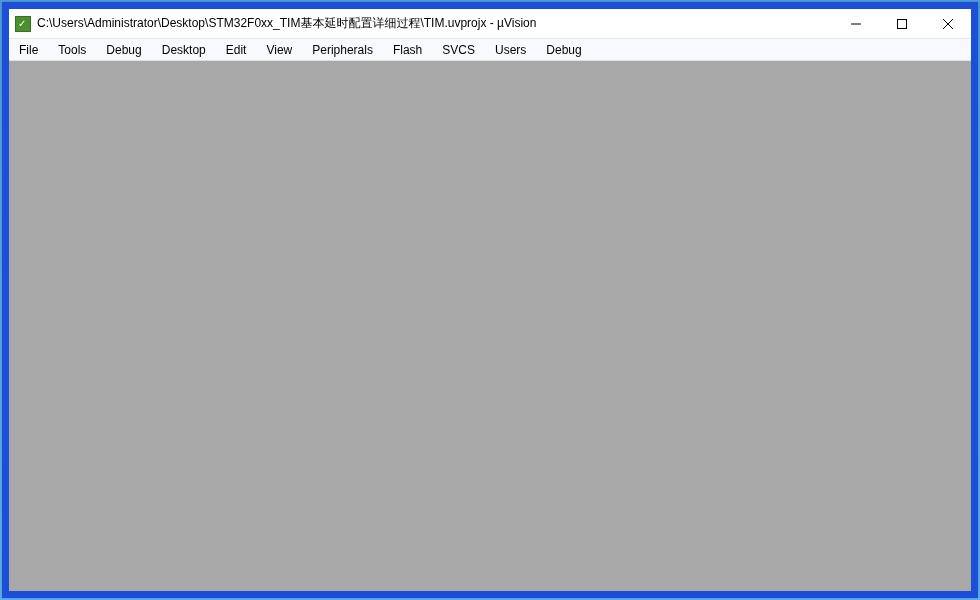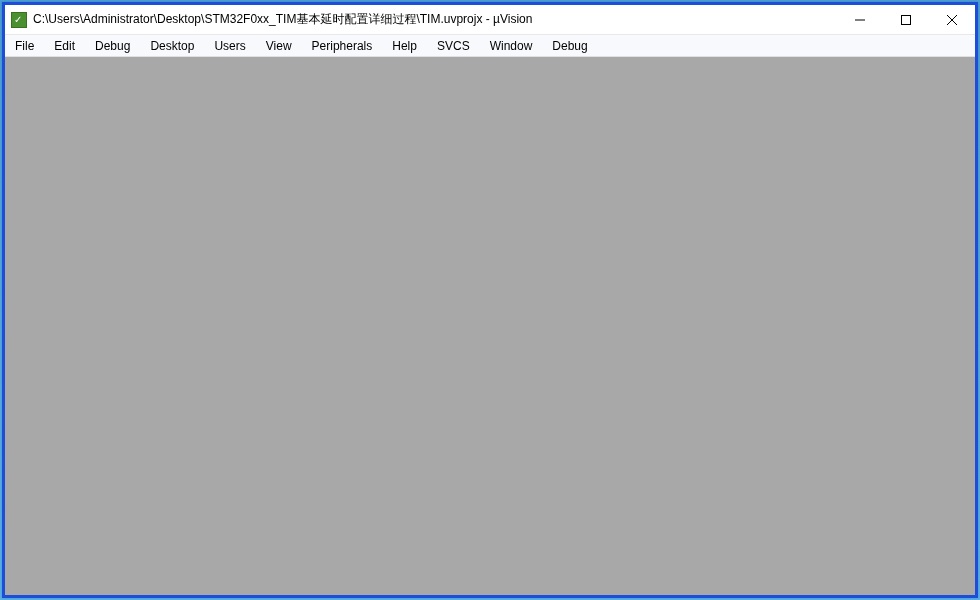--- a/index.html
+++ b/index.html
@@ -12,21 +12,21 @@
       height: 600px;
       overflow: hidden;
       font-family: "Segoe UI", Tahoma, sans-serif;
       background: linear-gradient(180deg, #4a9ed6 0%, #5ab0e8 100%);
       padding: 2px;
     }
     .window {
       width: 100%;
       height: 100%;
       background: #ffffff;
-      border: 3px solid #1d4ed8;
+      border: 7px solid #1d4ed8;
       display: flex;
       flex-direction: column;
       box-shadow: 0 0 2px rgba(0,0,0,0.2);
     }
     .titlebar {
       height: 30px;
       background: #ffffff;
       display: flex;
       align-items: center;
       padding-left: 6px;
@@ -118,25 +118,25 @@
       <div class="win-btn close">
         <svg viewBox="0 0 10 10">
           <line x1="0" y1="0" x2="10" y2="10" stroke="currentColor" stroke-width="1"></line>
           <line x1="10" y1="0" x2="0" y2="10" stroke="currentColor" stroke-width="1"></line>
         </svg>
       </div>
     </div>
   </div>
   <div class="menubar">
     <div class="menu-item">File</div>
-    <div class="menu-item">Edit</div>
+    <div class="menu-item">Tools</div>
     <div class="menu-item">Debug</div>
     <div class="menu-item">Desktop</div>
-    <div class="menu-item">Users</div>
+    <div class="menu-item">Edit</div>
     <div class="menu-item">View</div>
     <div class="menu-item">Peripherals</div>
-    <div class="menu-item">Help</div>
+    <div class="menu-item">Flash</div>
     <div class="menu-item">SVCS</div>
-    <div class="menu-item">Window</div>
+    <div class="menu-item">Users</div>
     <div class="menu-item">Debug</div>
   </div>
   <div class="workspace"></div>
 </div>
 
 </body></html>

